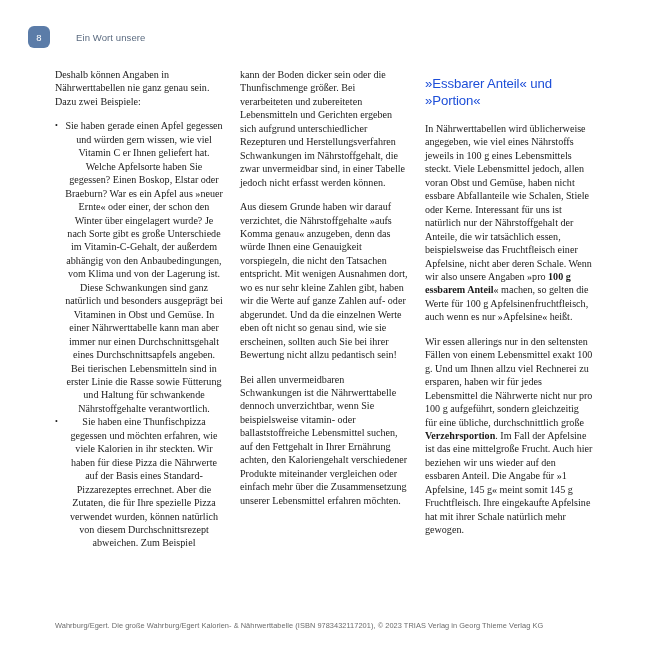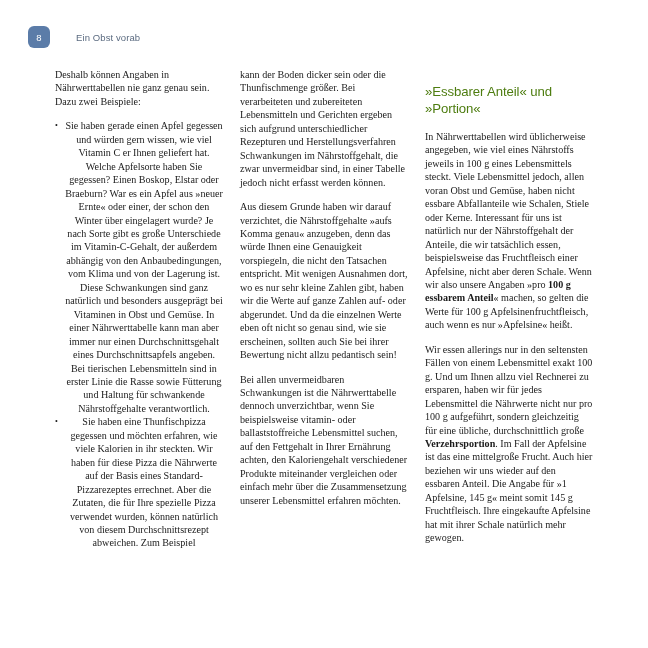--- a/index.html
+++ b/index.html
@@ -92,23 +92,23 @@
     left: 0;
     top: -0.5px;
     font-size: 8px;
     color: #1b1b1b;
   }
 
   .col-heading {
     font-family: "Liberation Sans", sans-serif;
     font-size: 13.2px;
     line-height: 16.5px;
-    color: #4d7c0f;
+    color: #1d4ed8;
     font-weight: normal;
-    margin: 16px 0 13px 0;
+    margin: 8px 0 13px 0;
     letter-spacing: -0.1px;
   }
 
   b, .bold { font-weight: bold; }
 
   
   .footer {
     position: absolute;
     left: 55px;
     bottom: 18px;
@@ -120,21 +120,21 @@
     white-space: nowrap;
   }
 </style>
 </head>
 <body>
 
 <div class="page">
 
   <div class="running-head">
     <div class="page-badge">8</div>
-    <div class="running-title">Ein Obst vorab</div>
+    <div class="running-title">Ein Wort unsere</div>
   </div>
 
   <div class="columns">
 
     <div class="col">
       <p class="para">Deshalb können Angaben in Nährwerttabellen nie ganz genau sein. Dazu zwei Beispiele:</p>
       <ul class="bullets">
         <li>Sie haben gerade einen Apfel gegessen und würden gern wissen, wie viel Vitamin C er Ihnen geliefert hat. Welche Apfelsorte haben Sie gegessen? Einen Boskop, Elstar oder Braeburn? War es ein Apfel aus »neuer Ernte« oder einer, der schon den Winter über eingelagert wurde? Je nach Sorte gibt es große Unterschiede im Vitamin-C-Gehalt, der außerdem abhängig von den Anbaubedingungen, vom Klima und von der Lagerung ist. Diese Schwankungen sind ganz natürlich und besonders ausgeprägt bei Vitaminen in Obst und Gemüse. In einer Nährwerttabelle kann man aber immer nur einen Durchschnittsgehalt eines Durchschnittsapfels angeben. Bei tierischen Lebensmitteln sind in erster Linie die Rasse sowie Fütterung und Haltung für schwankende Nährstoffgehalte verantwortlich.</li>
         <li>Sie haben eine Thunfischpizza gegessen und möchten erfahren, wie viele Kalorien in ihr steckten. Wir haben für diese Pizza die Nährwerte auf der Basis eines Standard-Pizzarezeptes errechnet. Aber die Zutaten, die für Ihre spezielle Pizza verwendet wurden, können natürlich von diesem Durchschnittsrezept abweichen. Zum Beispiel</li>
       </ul>
@@ -147,14 +147,15 @@
     </div>
 
     <div class="col">
       <h2 class="col-heading">»Essbarer Anteil« und »Portion«</h2>
       <p class="para"><span>In Nährwerttabellen wird üblicherweise angegeben, wie viel eines Nährstoffs jeweils in 100 g eines Lebensmittels steckt. Viele Lebensmittel jedoch, allen voran Obst und Gemüse, haben nicht essbare Abfallanteile wie Schalen, Stiele oder Kerne. Interessant für uns ist natürlich nur der Nährstoffgehalt der Anteile, die wir tatsächlich essen, beispielsweise das Fruchtfleisch einer Apfelsine, nicht aber deren Schale. Wenn wir also unsere Angaben »pro </span><b>100 g essbarem Anteil</b><span>« machen, so gelten die Werte für 100 g Apfelsinenfruchtfleisch, auch wenn es nur »Apfelsine« heißt.</span></p>
       <p class="para"><span>Wir essen allerings nur in den seltensten Fällen von einem Lebensmittel exakt 100 g. Und um Ihnen allzu viel Rechnerei zu ersparen, haben wir für jedes Lebensmittel die Nährwerte nicht nur pro 100 g aufgeführt, sondern gleichzeitig für eine übliche, durchschnittlich große </span><b>Verzehrsportion</b><span>. Im Fall der Apfelsine ist das eine mittelgroße Frucht. Auch hier beziehen wir uns wieder auf den essbaren Anteil. Die Angabe für »1 Apfelsine, 145 g« meint somit 145 g Fruchtfleisch. Ihre eingekaufte Apfelsine hat mit ihrer Schale natürlich mehr gewogen.</span></p>
     </div>
 
   </div>
 
+  <div class="footer">Wahrburg/Egert. Die große Wahrburg/Egert Kalorien- &amp; Nährwerttabelle (ISBN 9783432117201), © 2023 TRIAS Verlag in Georg Thieme Verlag KG</div>
 
 </div>
 
 </body></html>

